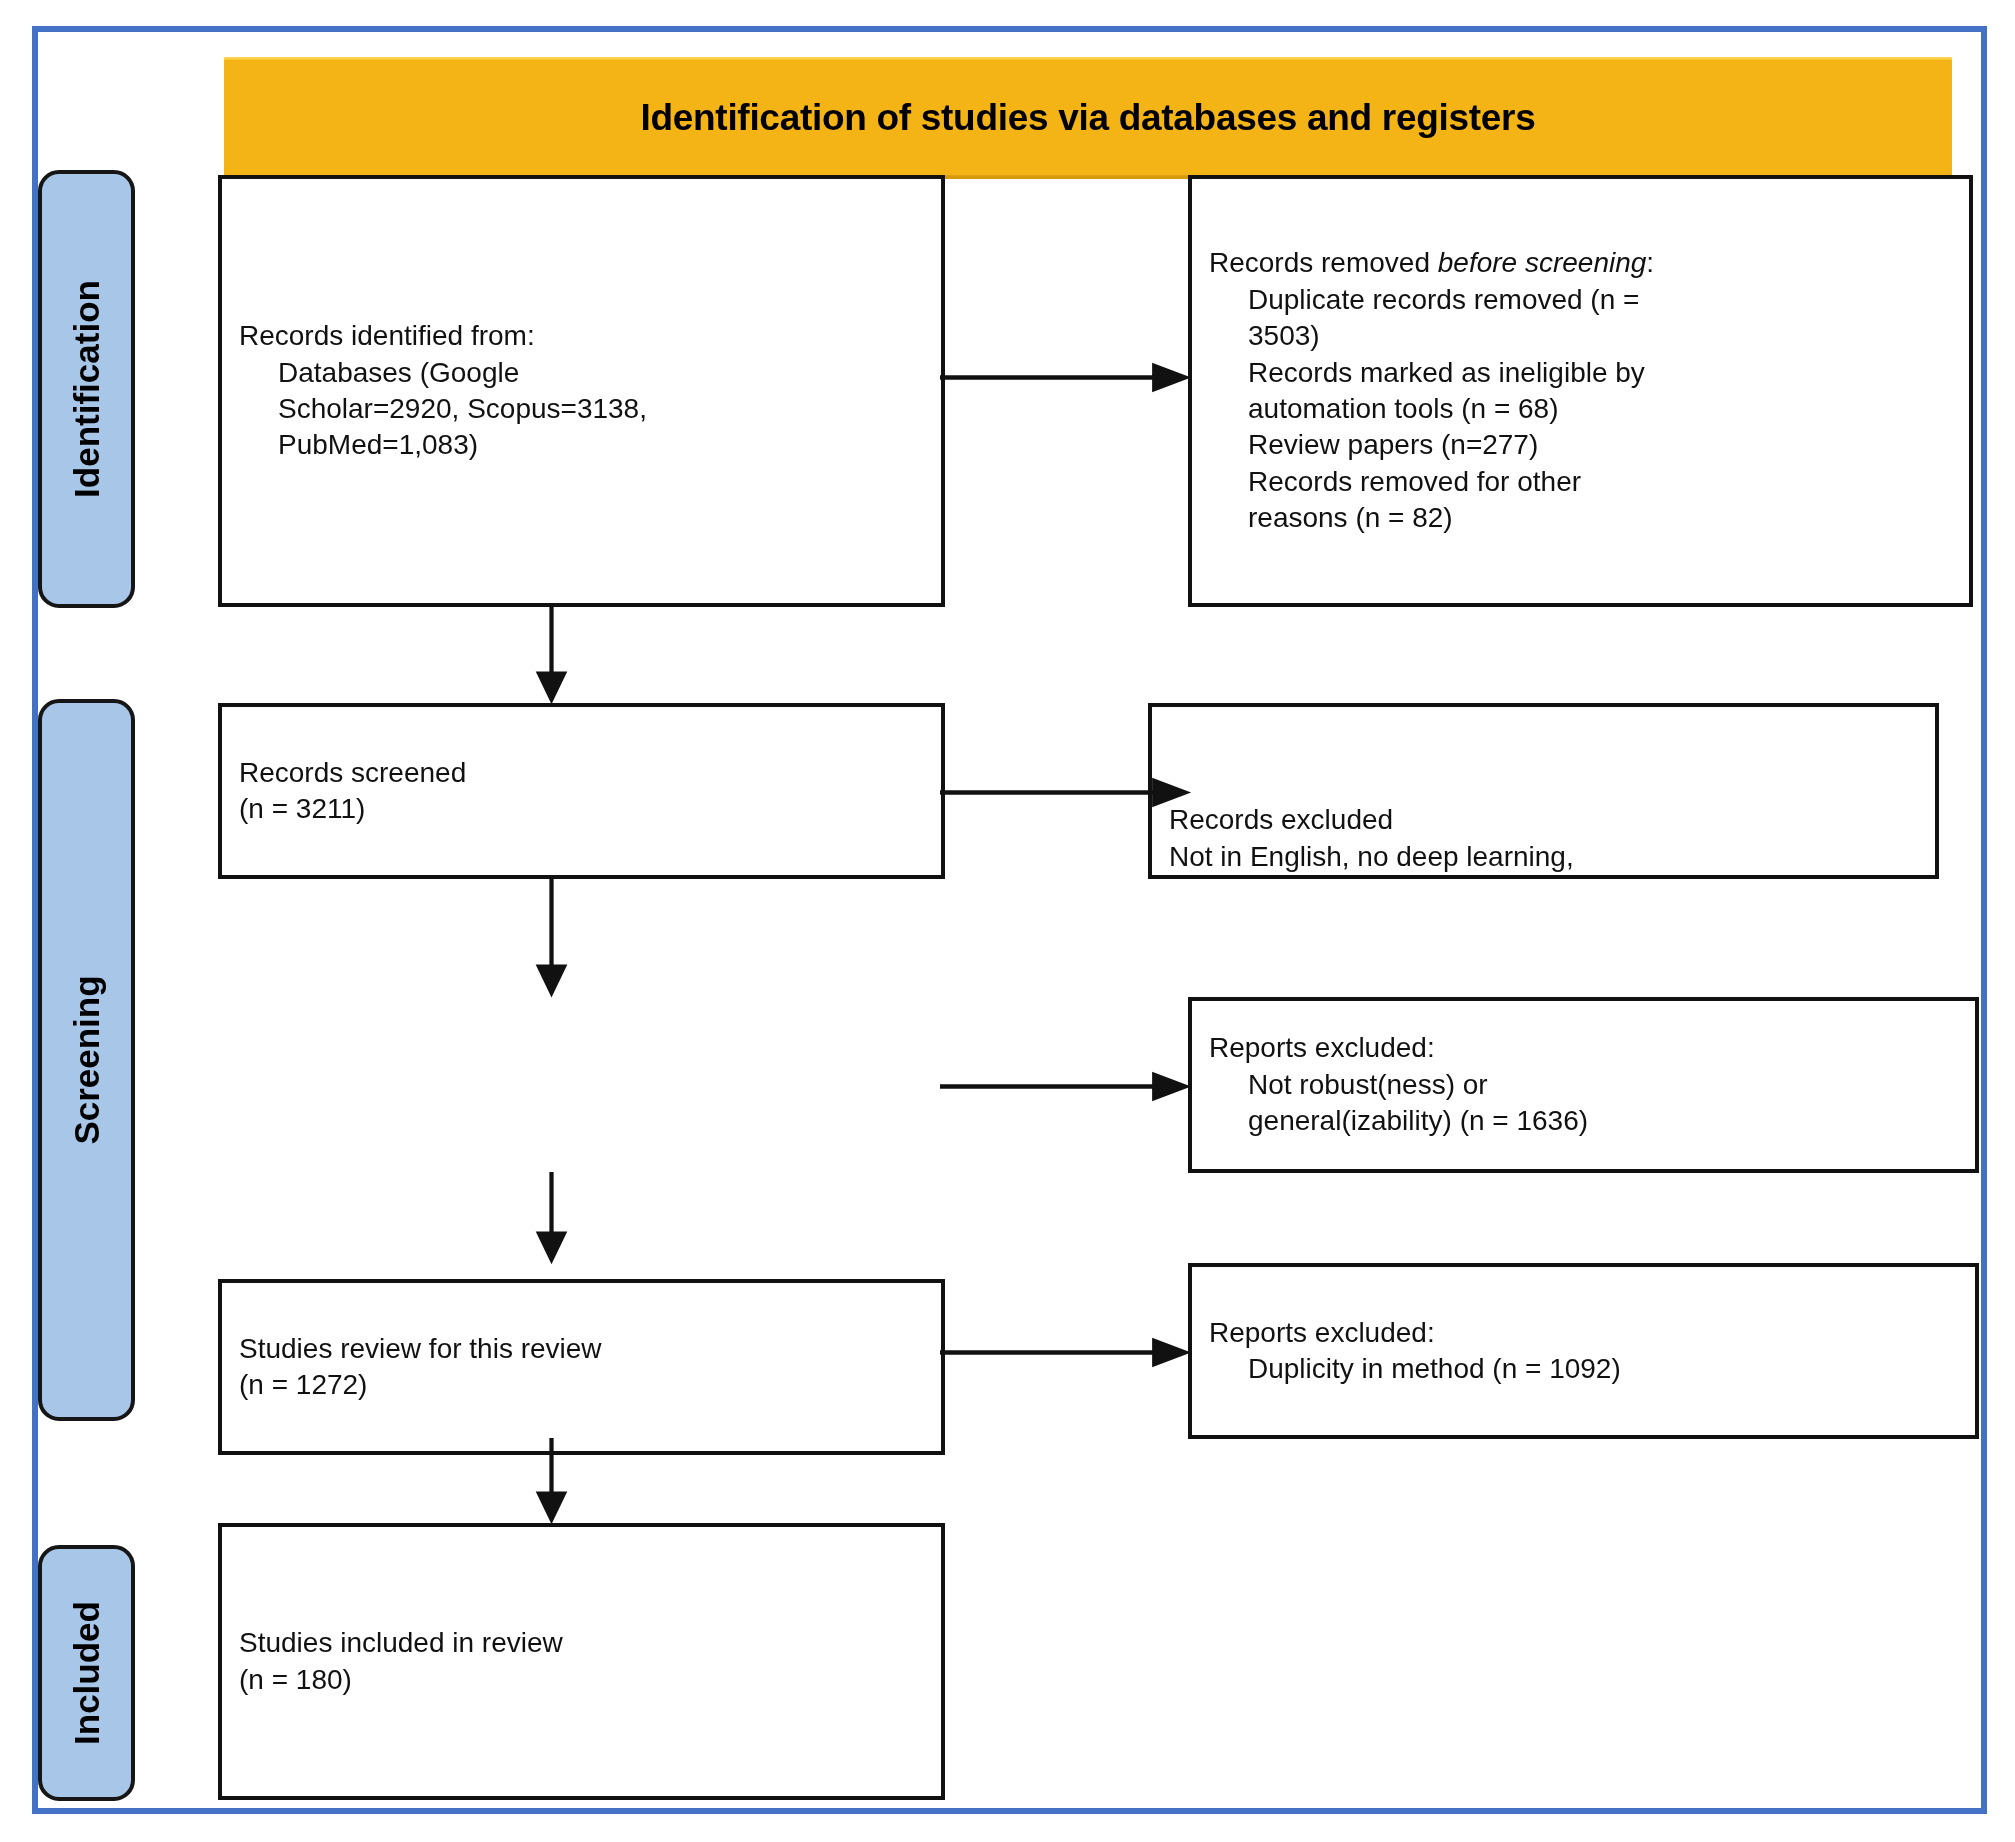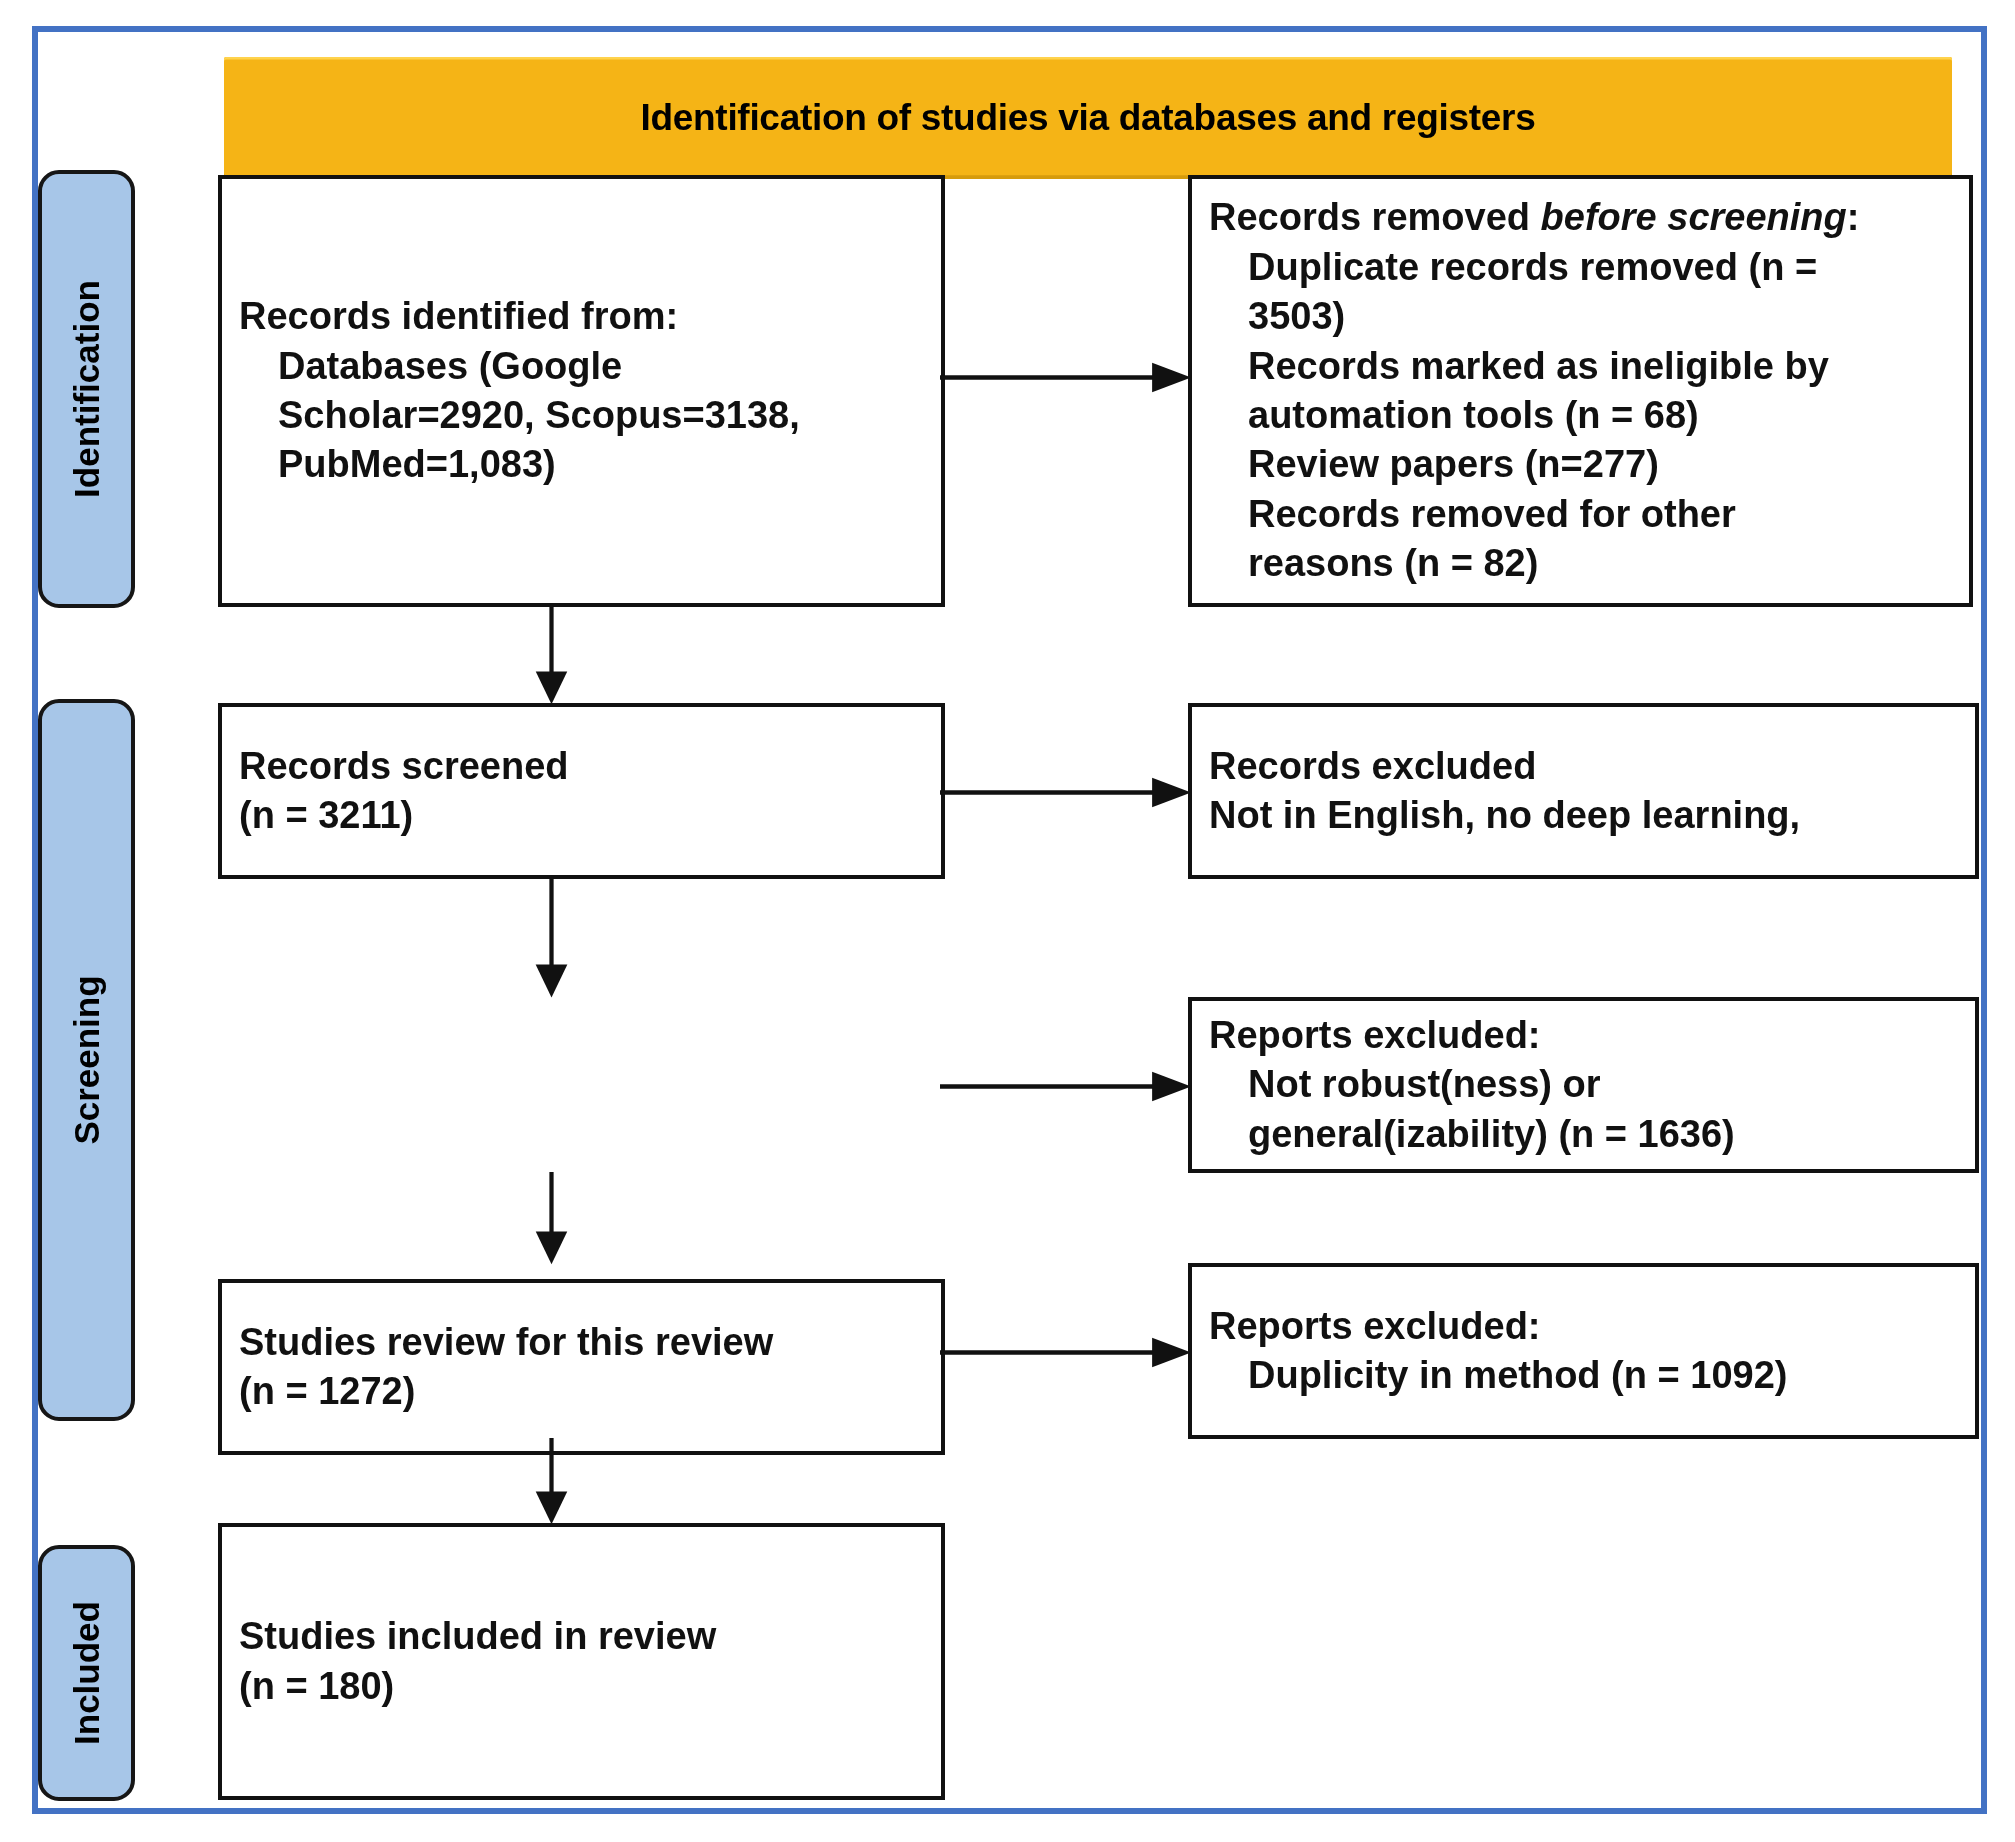--- a/index.html
+++ b/index.html
@@ -78,45 +78,44 @@
   
   .flow-box {
     position: absolute;
     background: #ffffff;
     border: 4.3px solid #111111;
     box-sizing: border-box;
     display: flex;
     align-items: center;
   }
   .flow-box .box-text {
-    font-size: 38px;
+    font-size: 28px;
     line-height: 1.30;
     color: #111111;
     padding: 0 17px;
     width: 100%;
-    font-weight: bold;
   }
   .flow-box .box-text .ind {
     display: block;
     padding-left: 39px;
   }
   .flow-box .box-text em {
     font-style: italic;
   }
 
   
   #box-identified     { left: 218px;  top: 175px;  width: 727px; height: 432px; }
   #box-screened       { left: 218px;  top: 703px; width: 727px; height: 176px; }
   #box-eligibility    { left: 218px;  top: 997px; width: 727px; height: 176px; }
   #box-studies-review { left: 218px;  top: 1279px; width: 727px; height: 176px; }
   #box-included       { left: 218px;  top: 1523px; width: 727px; height: 277px; }
 
   
   #box-removed-before { left: 1188px; top: 175px;  width: 785px; height: 432px; }
-  #box-records-excl   { left: 1188px; top: 703px; width: 791px; height: 176px; }
+  #box-records-excl   { left: 1148px; top: 703px; width: 791px; height: 176px; align-items: flex-end; }
   #box-reports-excl-1 { left: 1188px; top: 997px; width: 791px; height: 176px; }
   #box-reports-excl-2 { left: 1188px; top: 1263px; width: 791px; height: 176px; }
 
   
   .connector {
     position: absolute;
     pointer-events: none;
   }
   .connector svg { display: block; }
 </style>

